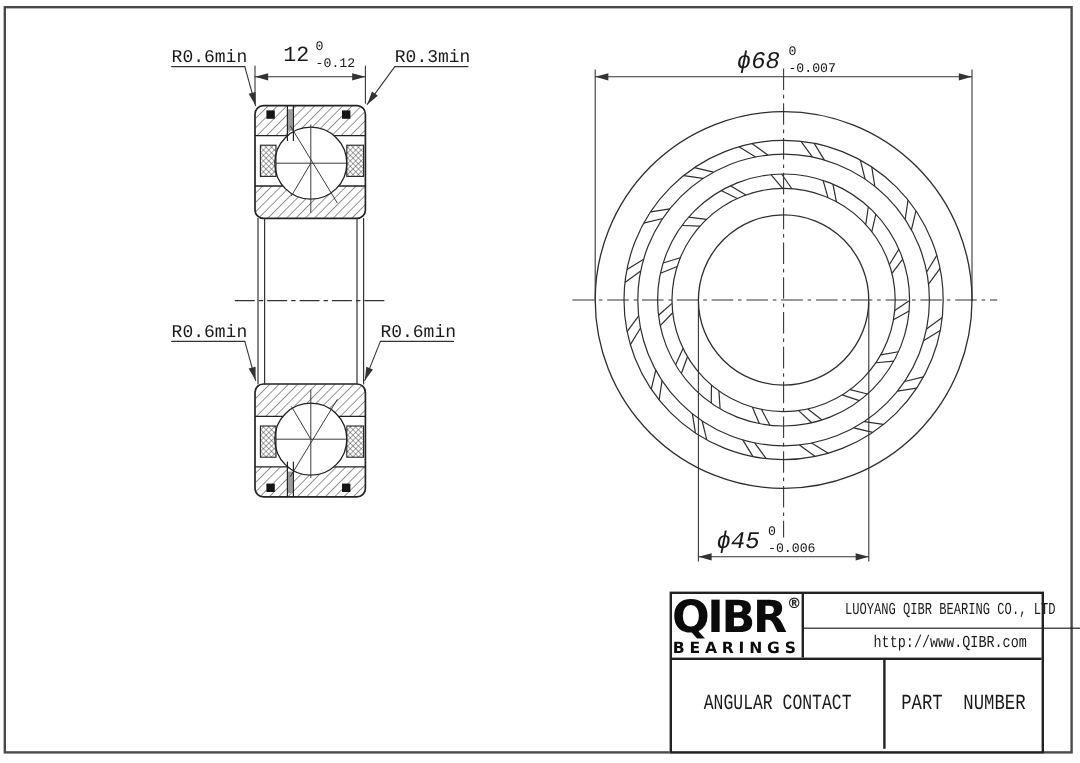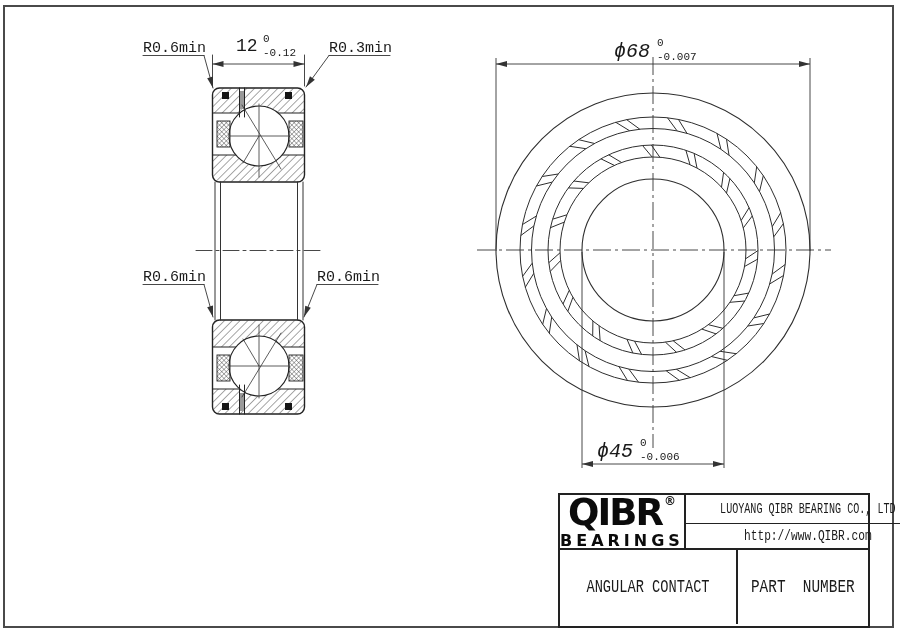--- a/index.html
+++ b/index.html
@@ -31,21 +31,21 @@
   .cad-lg{font-size:18px;white-space:pre;}
   .squeeze72{display:inline-block;transform:scaleX(0.72);transform-origin:center;}
   .squeeze76{display:inline-block;transform:scaleX(0.76);transform-origin:center;}
   .squeeze80{display:inline-block;transform:scaleX(0.80);transform-origin:center;}
 
   .logo-line{display:flex;align-items:flex-start;line-height:1;}
   .logo-main{font-family:"DejaVu Sans","Liberation Sans",sans-serif;font-weight:800;
         font-size:37px;letter-spacing:-2px;color:#0b0b0b;}
   .logo-reg{font-family:"DejaVu Sans",sans-serif;font-size:12px;font-weight:700;margin-left:2px;margin-top:1px;}
   .logo-tag{font-family:"DejaVu Sans","Liberation Sans",sans-serif;font-weight:800;
-        font-size:16px;letter-spacing:4px;color:#0b0b0b;margin-top:0px;}
+        font-size:13px;letter-spacing:4px;color:#0b0b0b;margin-top:0px;}
 </style>
 </head>
 <body>
 
 <div id="stage">
   <div id="page-border"></div>
 
   <svg width="900" height="636" viewBox="0 0 900 636">
     <defs>
       <pattern id="hatch" width="5.5" height="5.5" patternUnits="userSpaceOnUse" patternTransform="rotate(45)">

